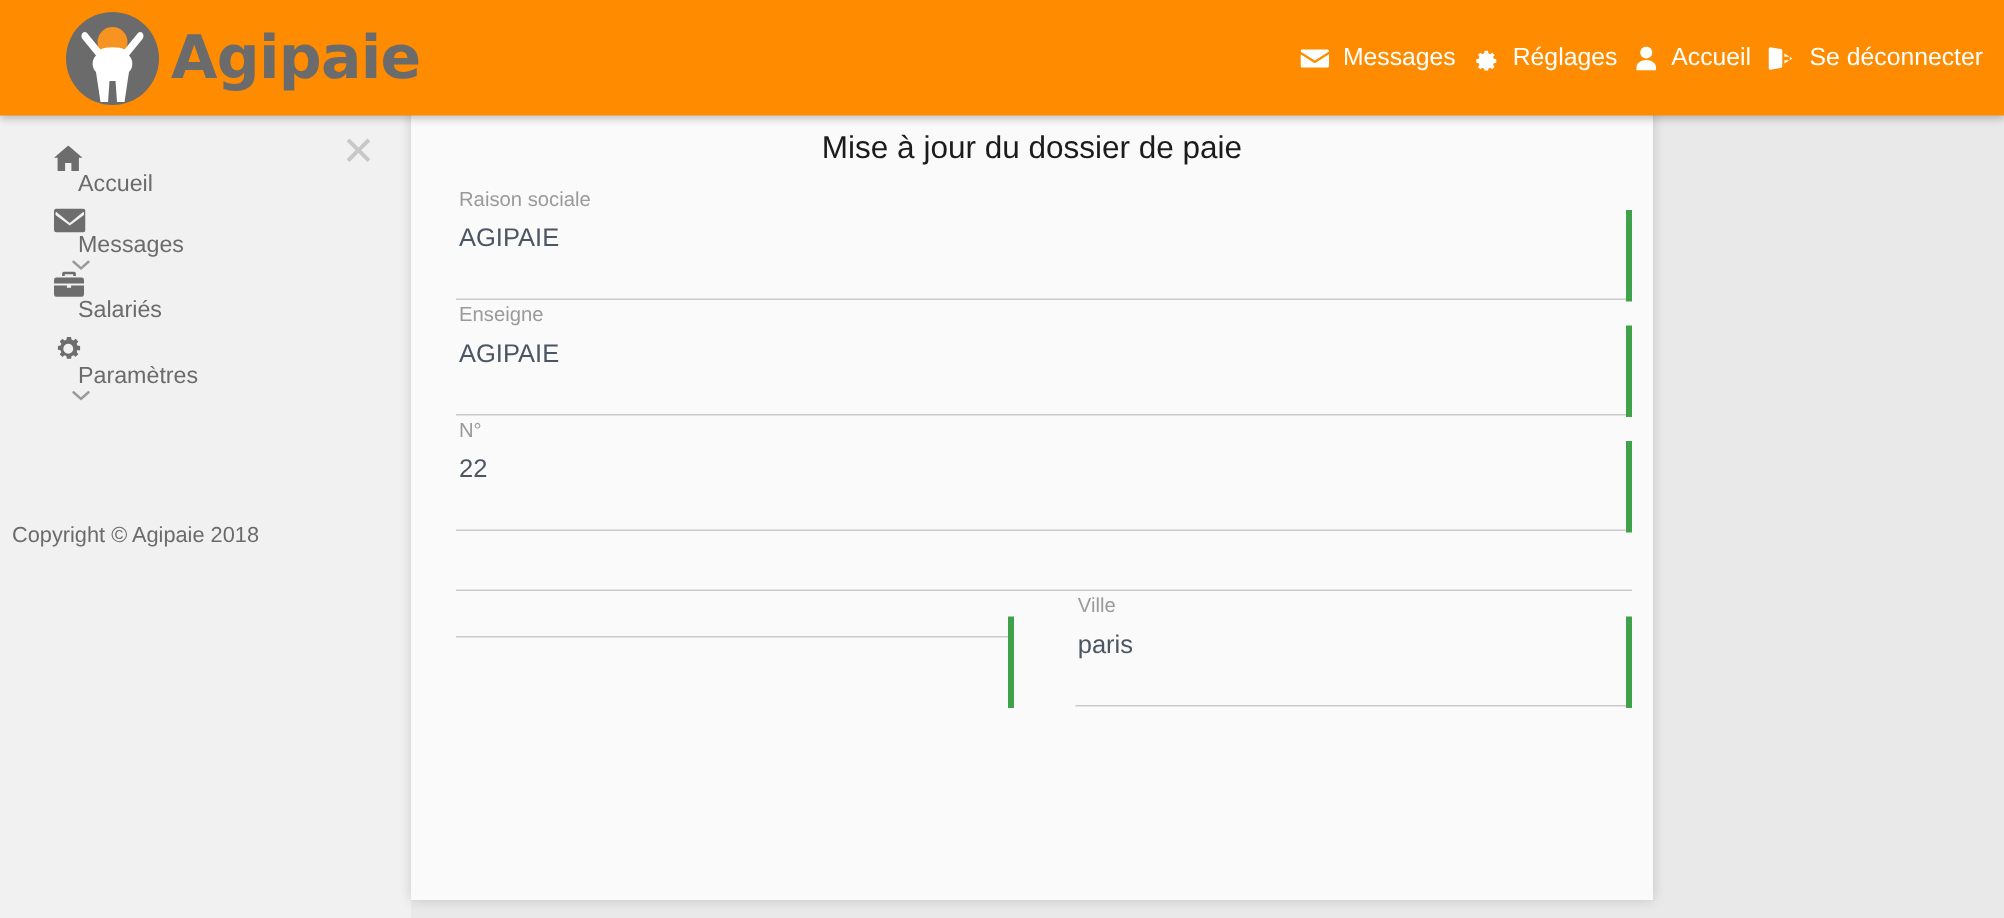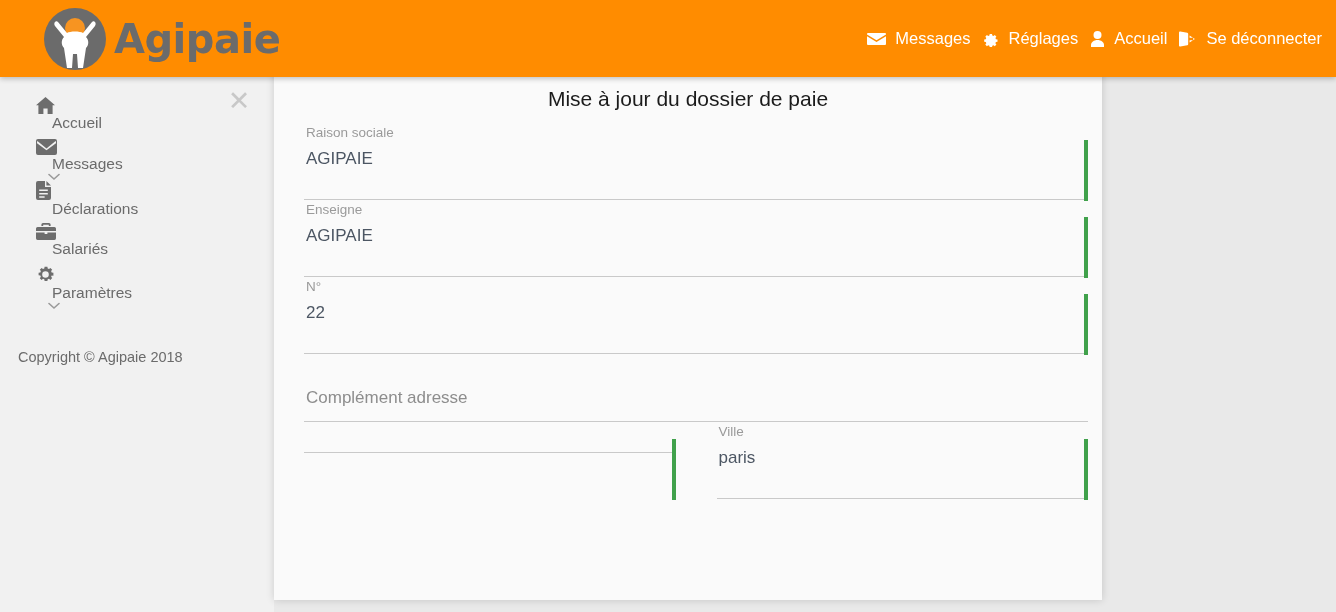--- a/index.html
+++ b/index.html
@@ -118,21 +118,21 @@
   .menu-caret {
     margin-left: 12px;
     color: #9a9a9a;
     font-size: 12px;
     line-height: 1;
   }
   .menu-caret svg { display:block; stroke:#9a9a9a; fill:none; }
 
   #copyright {
     position: absolute;
-    left: 18px;
+    left: 8px;
     top: 272px;
     font-size: 14.5px;
     color: #6b6b6b;
     white-space: nowrap;
   }
 
   
   #content-panel {
     position: absolute;
     left: 274px;
@@ -289,28 +289,20 @@
           </svg>
       </span>
       <span class="menu-label">Messages</span>
       <span class="menu-caret">
         <svg width="12" height="8" viewBox="0 0 12 8" stroke-width="1.6" stroke-linecap="round">
             <path d="M1 1.5L6 6l5-4.5"></path>
           </svg>
       </span>
     </div>
 
-    <div class="menu-item">
-      <span class="menu-icon">
-        <svg width="15" height="19" viewBox="0 0 15 19">
-            <path d="M9 0H2a2 2 0 0 0-2 2v15a2 2 0 0 0 2 2h11a2 2 0 0 0 2-2V6H9zm1.4 0v4.6H15zM3.2 8.6h8.6v1.5H3.2zm0 3.3h8.6v1.5H3.2zm0 3.3h5.4v1.5H3.2z" fill-rule="evenodd"></path>
-          </svg>
-      </span>
-      <span class="menu-label">Déclarations</span>
-    </div>
 
     <div class="menu-item">
       <span class="menu-icon">
         <svg width="20" height="17" viewBox="0 0 20 17">
             <path d="M7 0h6a1.6 1.6 0 0 1 1.6 1.6V3h-1.8V1.8H7.2V3H5.4V1.6A1.6 1.6 0 0 1 7 0zM1.6 4h16.8A1.6 1.6 0 0 1 20 5.6V8H0V5.6A1.6 1.6 0 0 1 1.6 4zM0 9.4h8.6v1.5h2.8V9.4H20v5.9a1.6 1.6 0 0 1-1.6 1.6H1.6A1.6 1.6 0 0 1 0 15.3z"></path>
           </svg>
       </span>
       <span class="menu-label">Salariés</span>
     </div>
 
@@ -364,21 +356,20 @@
         <div class="field-value">22</div>
         <div class="field-underline"></div>
       </div>
     </div>
 
     <div class="spacer-sm"></div>
 
     <div class="form-row">
       <div class="field short">
         <div class="field-label"></div>
-        <div class="field-value placeholder">Complément adresse</div>
         <div class="field-underline"></div>
       </div>
     </div>
 
     <div class="form-row">
       <div class="field valid">
         <div class="field-underline"></div>
       </div>
       <div class="field valid">
         <div class="field-label">Ville</div>

